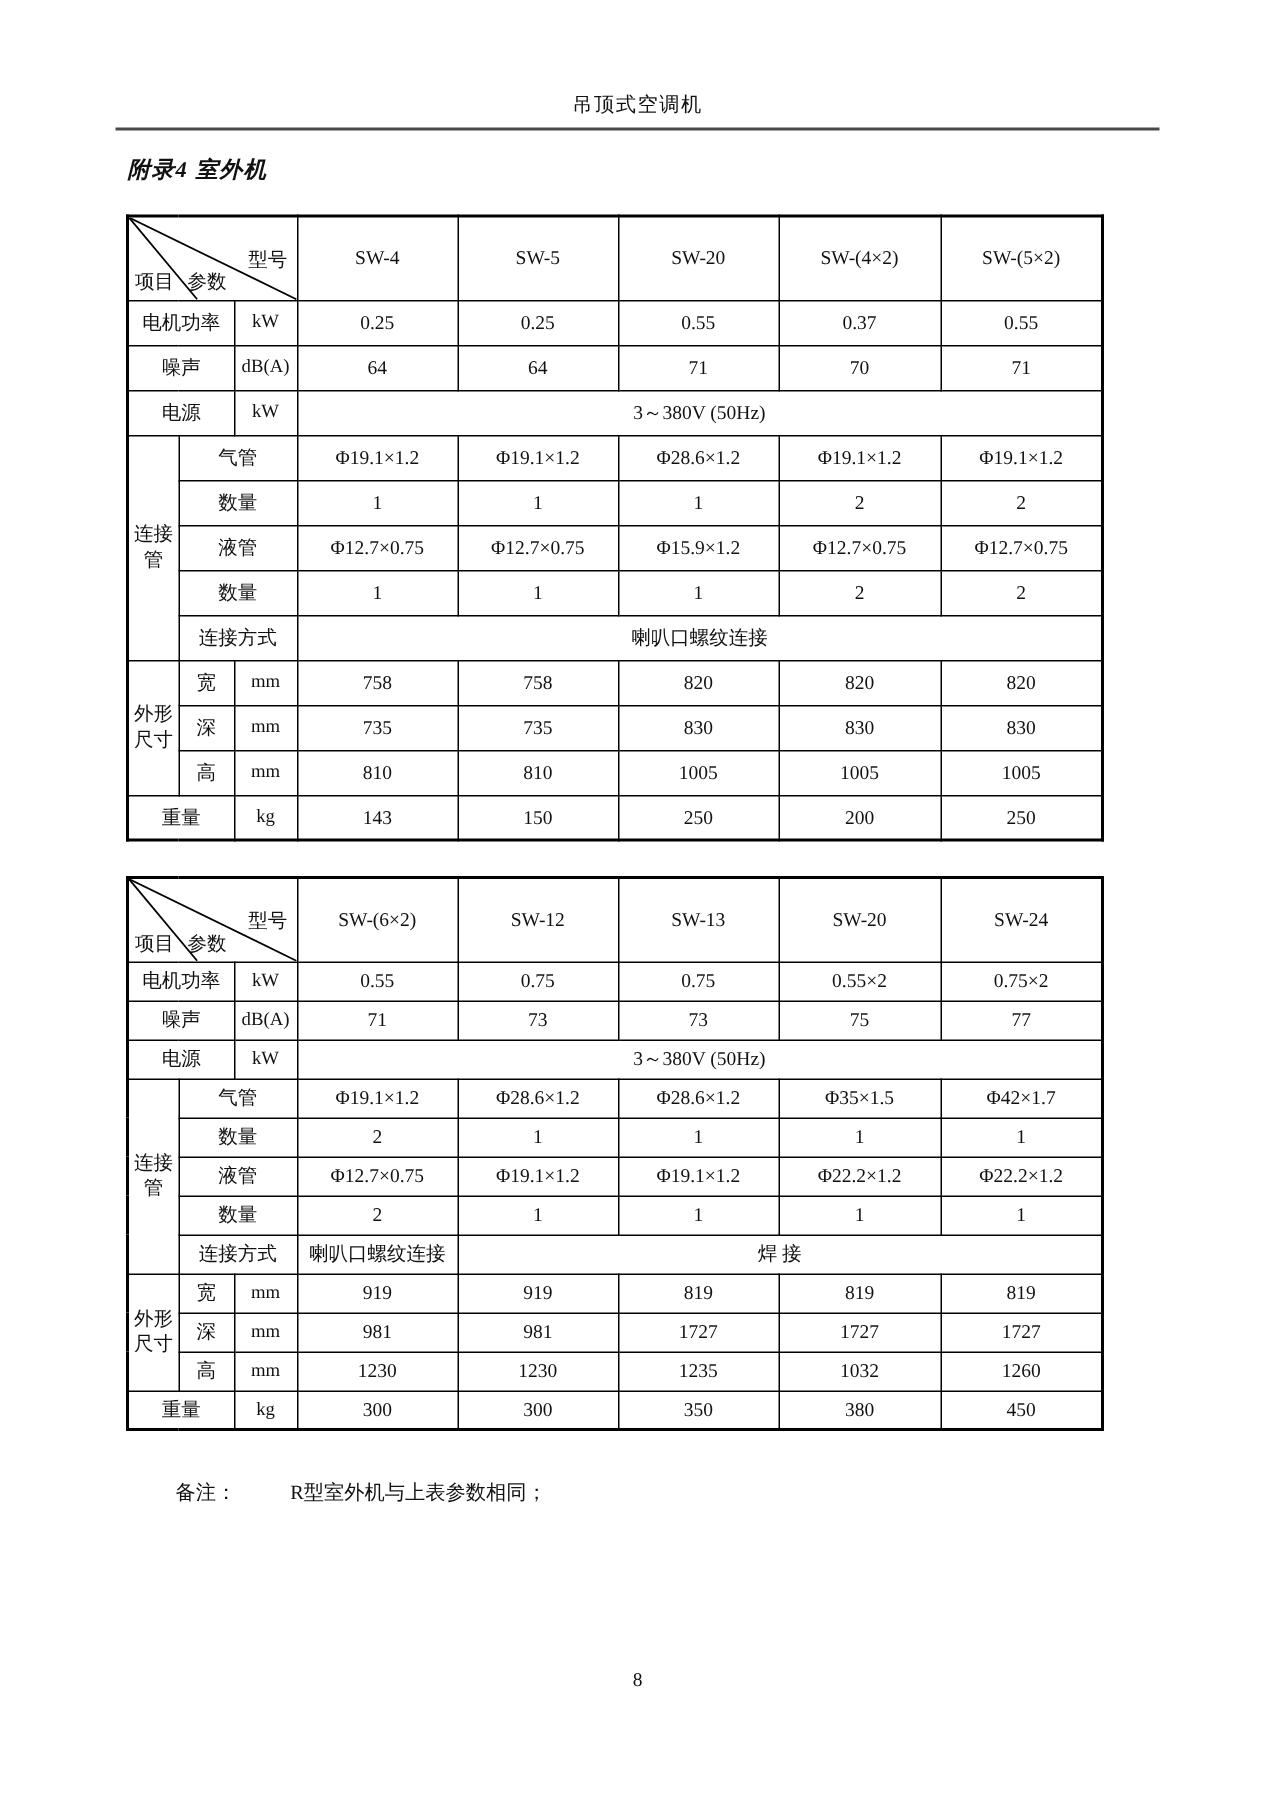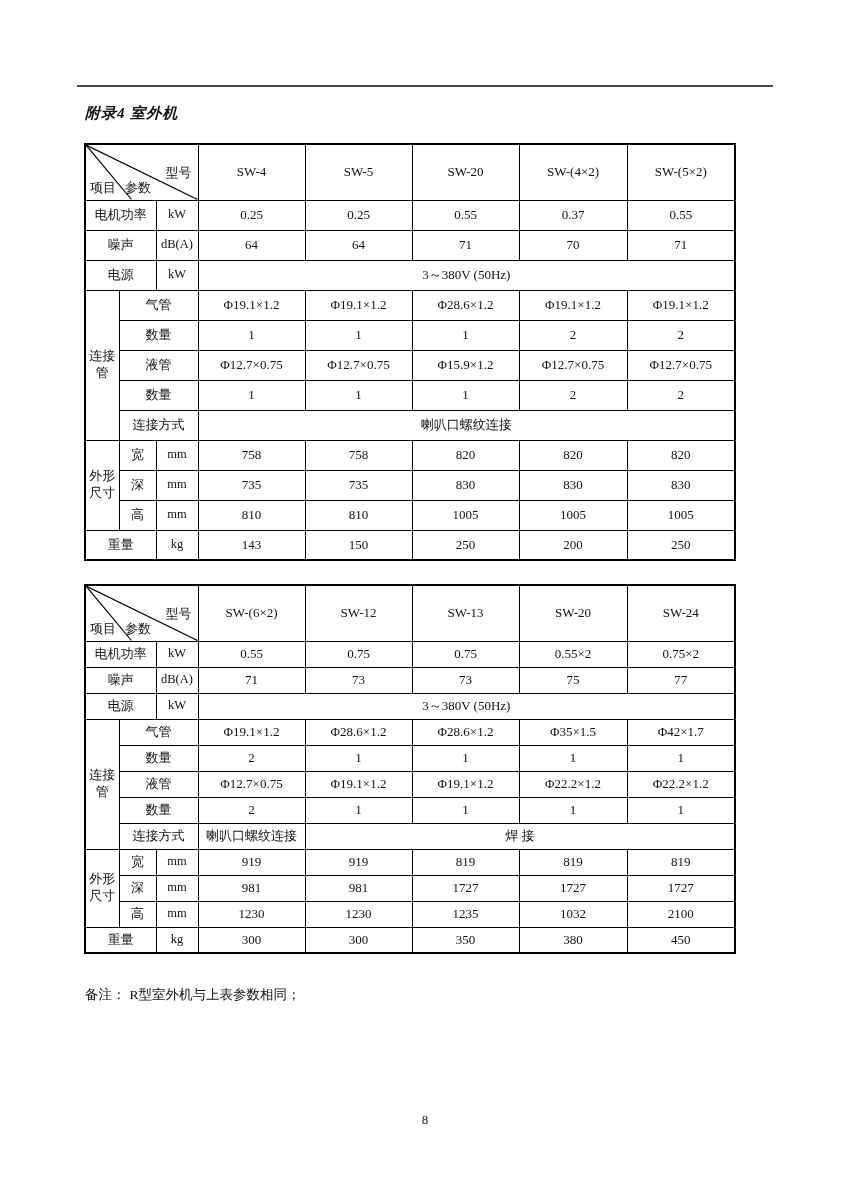--- a/index.html
+++ b/index.html
@@ -19,28 +19,29 @@
   tr.hd{height:56px !important;}
   td.corner{position:relative;padding:16px;}
   .diag{position:absolute;top:0;left:0;width:100%;height:100%;}
   .diag line{stroke:#000;stroke-width:1.2;}
   .c-model{position:absolute;top:20px;right:6px;font-size:13px;}
   .c-item{position:absolute;bottom:3px;left:4px;font-size:13px;}
   .c-param{position:absolute;bottom:3px;left:39px;font-size:13px;}
   .unit{font-size:12.5px;padding:0;}
   .grp{line-height:1.3;}
   .note{position:absolute;top:986px;left:85px;font-size:13.5px;}
-  .note span{margin-right:4px;}
+  .note span{margin-right:4px;margin-left:32px;}
   .pageno{position:absolute;top:1112px;left:0;width:100%;text-align:center;font-size:13px;}
 </style>
 </head>
 <body>
 
 <div class="page">
 
+  <div class="doc-header">吊顶式空调机</div>
   <div class="doc-rule"></div>
   <div class="doc-title">附录4 室外机</div>
 
   <div class="tblwrap t1">
     <table>
       <colgroup>
         <col style="width:34px">
           <col style="width:37px">
           <col style="width:42px">
         <col style="width:107px">
@@ -276,21 +277,21 @@
         <td>1727</td>
         <td>1727</td>
       </tr>
       <tr>
         <td>高</td>
         <td class="unit">mm</td>
         <td>1230</td>
         <td>1230</td>
         <td>1235</td>
         <td>1032</td>
-        <td>2100</td>
+        <td>1260</td>
       </tr>
       <tr>
         <td colspan="2">重量</td>
         <td class="unit">kg</td>
         <td>300</td>
         <td>300</td>
         <td>350</td>
         <td>380</td>
         <td>450</td>
       </tr>

